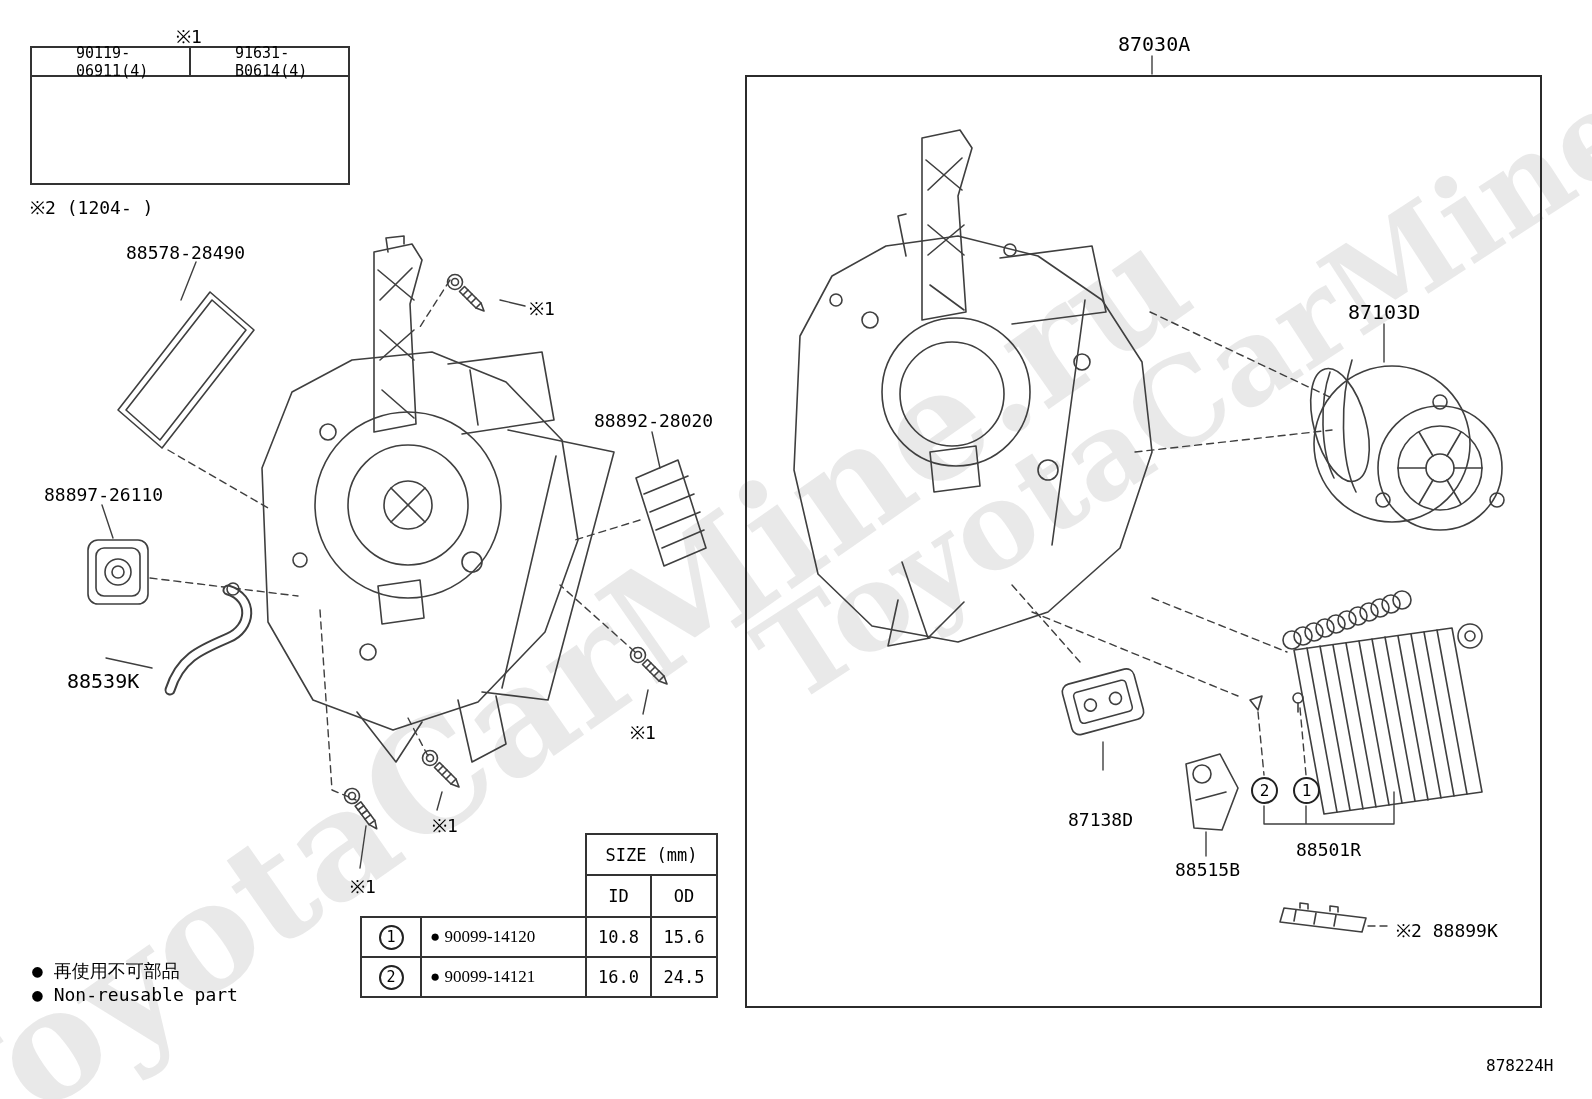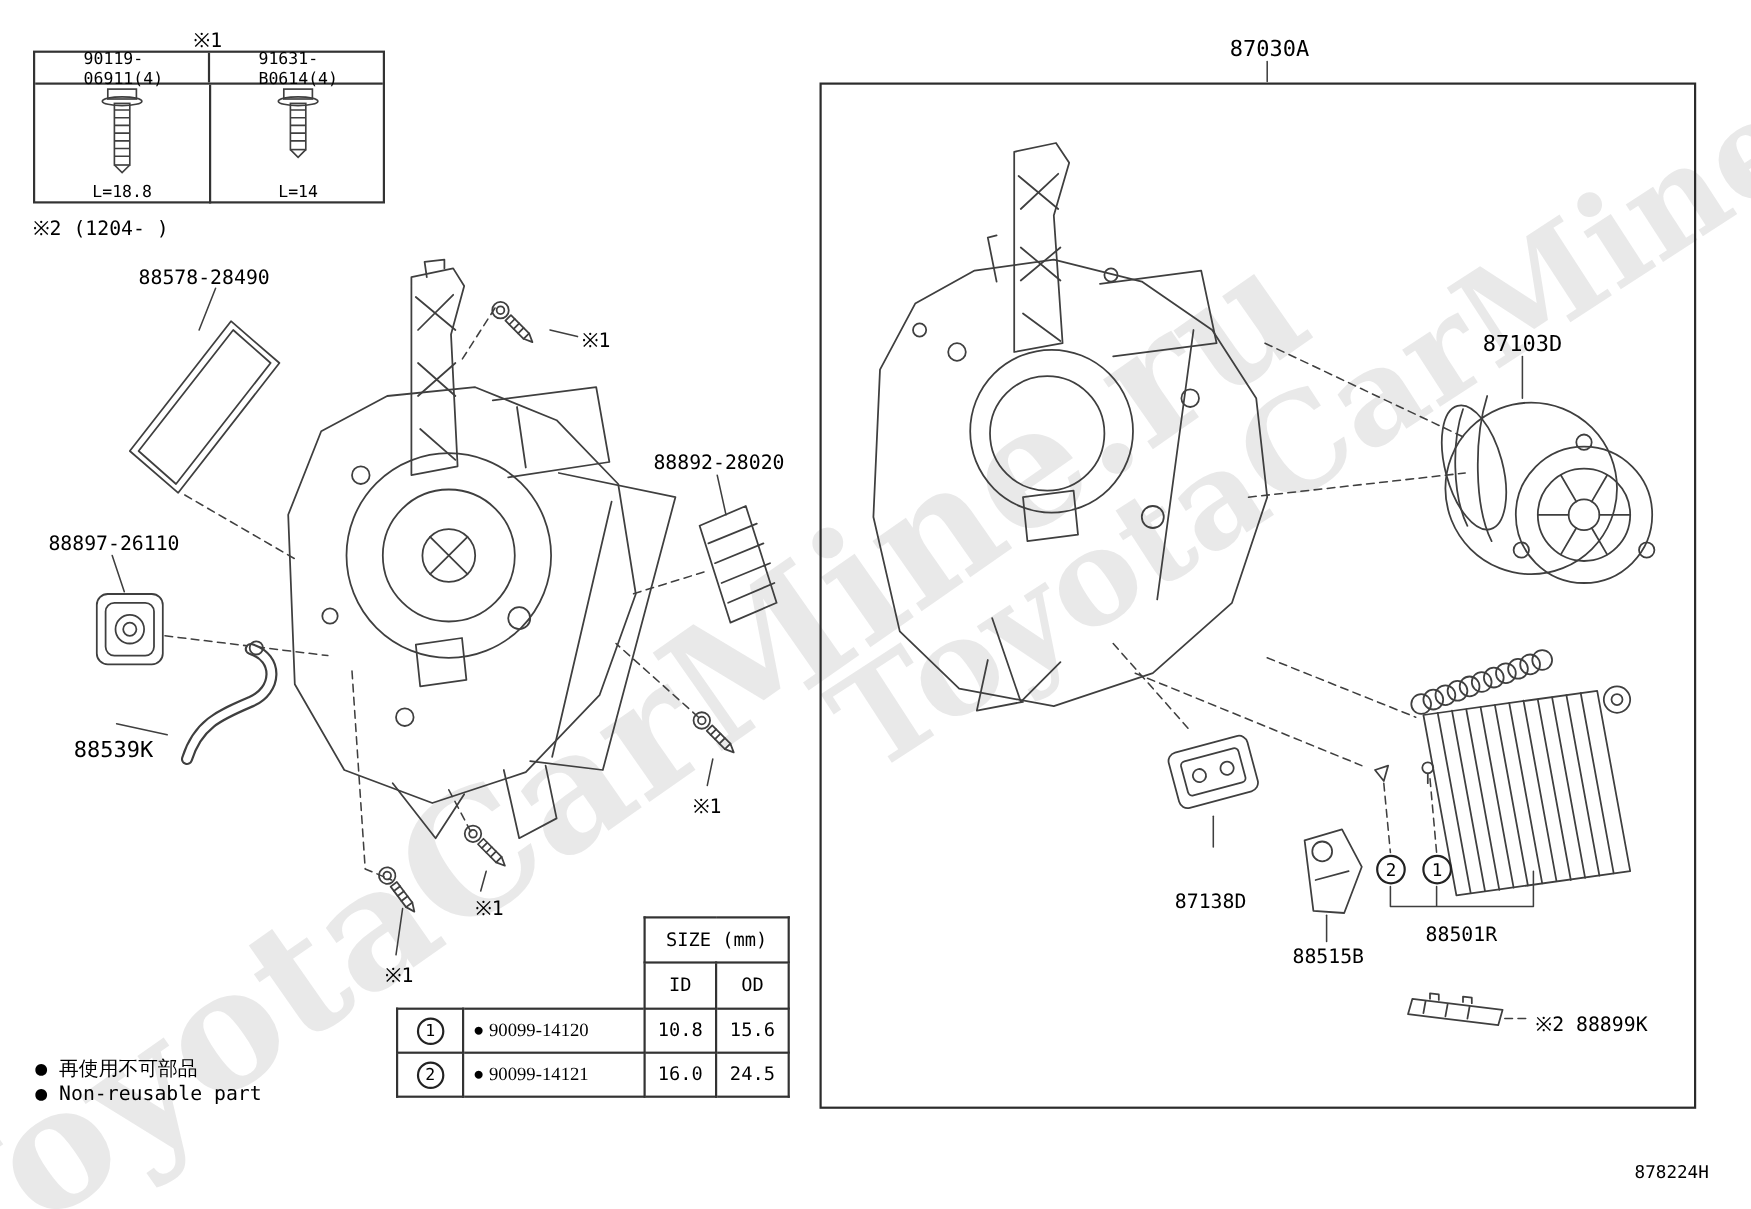--- a/index.html
+++ b/index.html
@@ -245,42 +245,20 @@
   <div class="lbl small" style="left:32px;top:959px;">● 再使用不可部品</div>
   <div class="lbl small" style="left:32px;top:984px;">● Non-reusable part</div>
 
   <div class="lbl" style="left:1486px;top:1056px;font-size:16px;">878224H</div>
 
   <div class="bolt-table">
     <div class="bt-head">
       <div class="bt-hcell">90119-06911(4)</div>
       <div class="bt-hcell">91631-B0614(4)</div>
     </div>
-    <div class="bt-body">
-      <div class="bt-cell">
-        <svg width="158" height="84" viewBox="0 0 158 84" fill="none" stroke="#3f3f3f" stroke-width="1.5">
-          <rect x="66" y="4" width="26" height="9"></rect>
-          <ellipse cx="79" cy="15" rx="18" ry="4"></ellipse>
-          <rect x="72" y="17" width="14" height="56"></rect>
-          <path d="M72,23 L86,23 M72,30 L86,30 M72,37 L86,37 M72,44 L86,44 M72,51 L86,51 M72,58 L86,58 M72,65 L86,65"></path>
-          <path d="M72,73 L79,80 L86,73"></path>
-        </svg>
-        <div class="bt-len">L=18.8</div>
-      </div>
-      <div class="bt-cell">
-        <svg width="158" height="84" viewBox="0 0 158 84" fill="none" stroke="#3f3f3f" stroke-width="1.5">
-          <rect x="66" y="4" width="26" height="9"></rect>
-          <ellipse cx="79" cy="15" rx="18" ry="4"></ellipse>
-          <rect x="72" y="17" width="14" height="42"></rect>
-          <path d="M72,23 L86,23 M72,30 L86,30 M72,37 L86,37 M72,44 L86,44 M72,51 L86,51"></path>
-          <path d="M72,59 L79,66 L86,59"></path>
-        </svg>
-        <div class="bt-len">L=14</div>
-      </div>
-    </div>
   </div>
 
   <table class="size" style="width:356px;">
     <colgroup>
         <col style="width:60px">
         <col style="width:165px">
         <col style="width:65px">
         <col style="width:66px">
       </colgroup>
     <tbody>

